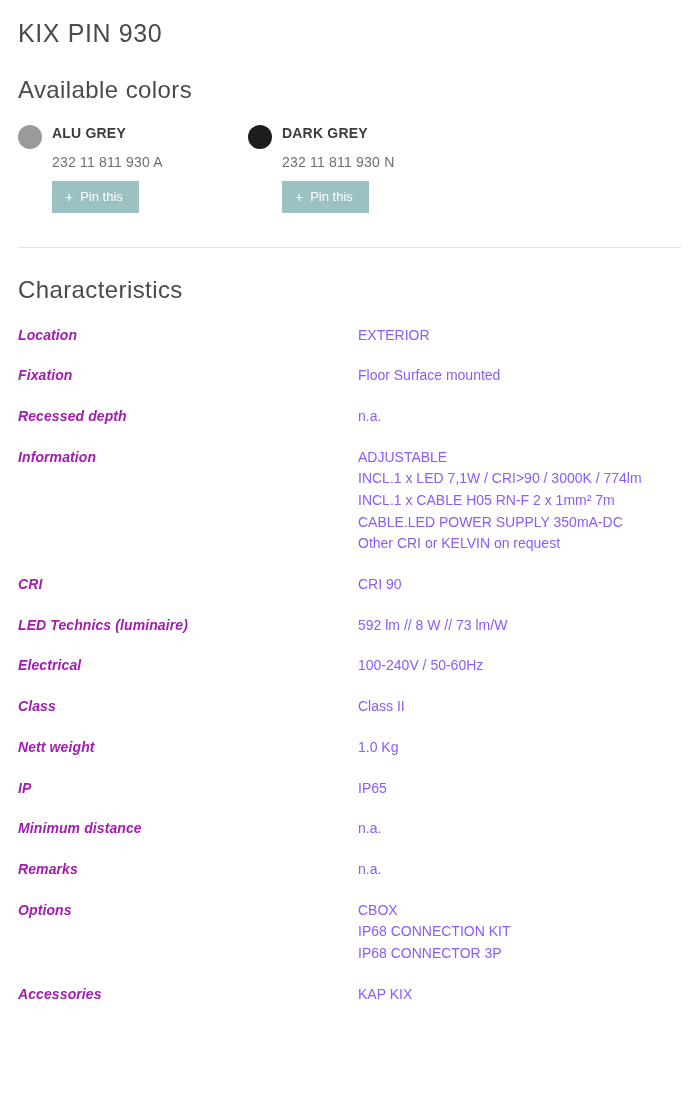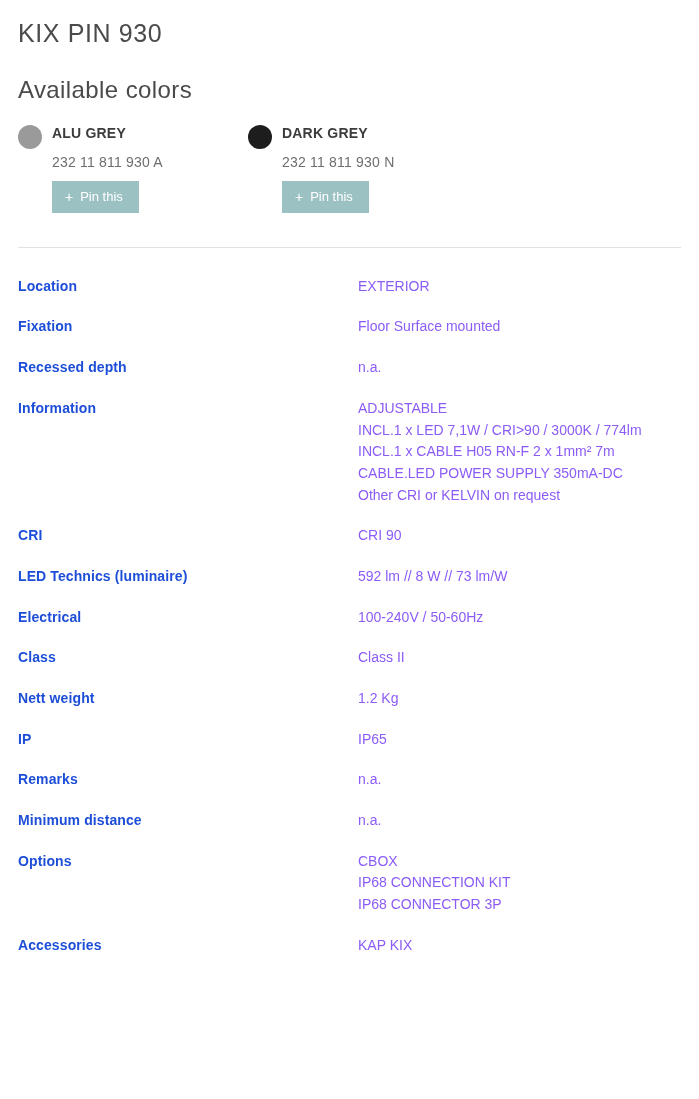--- a/index.html
+++ b/index.html
@@ -98,22 +98,23 @@
   }
   table.characteristics td {
     vertical-align: top;
     padding: 0 0 19px 0;
     font-size: 14px;
     line-height: 1.55;
   }
   td.key {
     width: 340px;
     font-weight: 700;
-    color: #1d4ed8;
+    color: #a21caf;
     letter-spacing: 0.1px;
+    font-style: italic;
   }
   td.val {
     color: #8b5cf6;
     font-weight: 400;
   }
   .val-line { display: block; }
 </style>
 </head>
 <body>
 
@@ -146,20 +147,21 @@
       <button class="pin-btn">
         <span class="pin-plus">+</span>
         <span>Pin this</span>
       </button>
     </div>
 
   </div>
 
   <hr class="divider">
 
+  <h2 class="section-heading">Characteristics</h2>
 
   <table class="characteristics">
     <tbody>
         <tr>
           <td class="key">Location</td>
           <td class="val">
             <span class="val-line">EXTERIOR</span>
           </td>
         </tr>
         <tr>
@@ -204,37 +206,37 @@
         </tr>
         <tr>
           <td class="key">Class</td>
           <td class="val">
             <span class="val-line">Class II</span>
           </td>
         </tr>
         <tr>
           <td class="key">Nett weight</td>
           <td class="val">
-            <span class="val-line">1.2 Kg</span>
+            <span class="val-line">1.0 Kg</span>
           </td>
         </tr>
         <tr>
           <td class="key">IP</td>
           <td class="val">
             <span class="val-line">IP65</span>
           </td>
         </tr>
         <tr>
+          <td class="key">Minimum distance</td>
+          <td class="val">
+            <span class="val-line">n.a.</span>
+          </td>
+        </tr>
+        <tr>
           <td class="key">Remarks</td>
-          <td class="val">
-            <span class="val-line">n.a.</span>
-          </td>
-        </tr>
-        <tr>
-          <td class="key">Minimum distance</td>
           <td class="val">
             <span class="val-line">n.a.</span>
           </td>
         </tr>
         <tr>
           <td class="key">Options</td>
           <td class="val">
             <span class="val-line">CBOX</span>
             <span class="val-line">IP68 CONNECTION KIT</span>
             <span class="val-line">IP68 CONNECTOR 3P</span>

